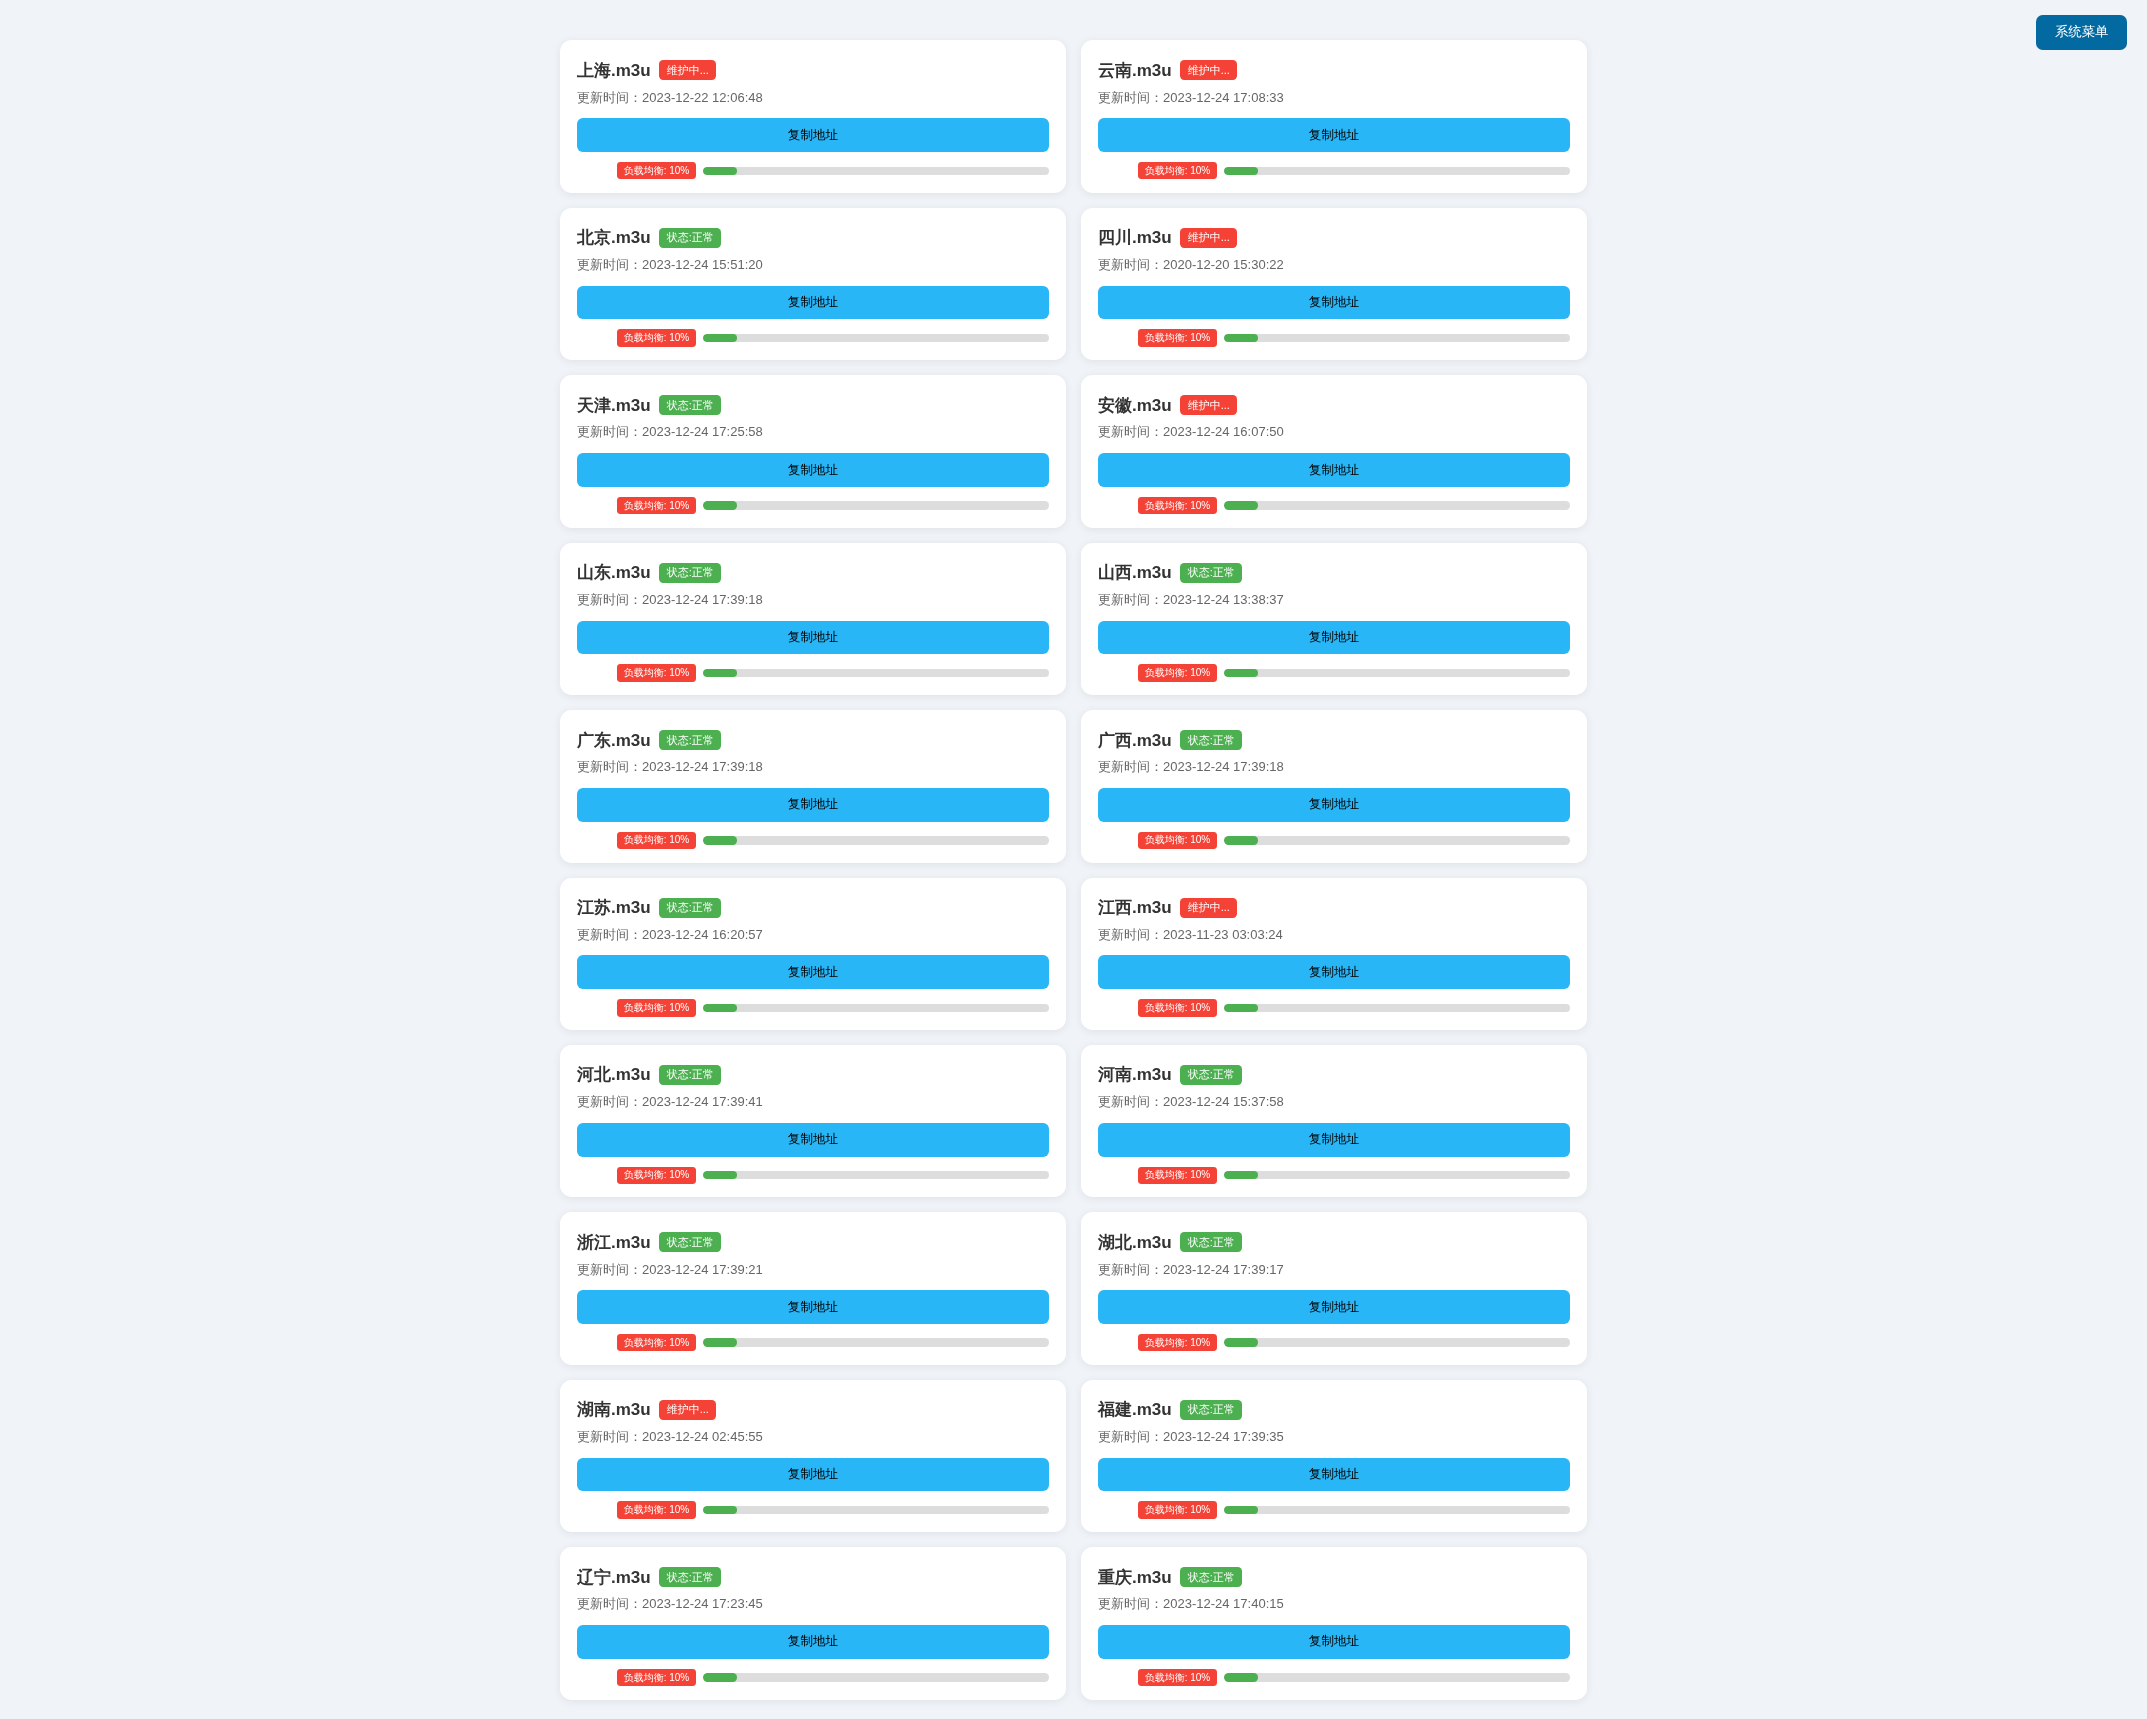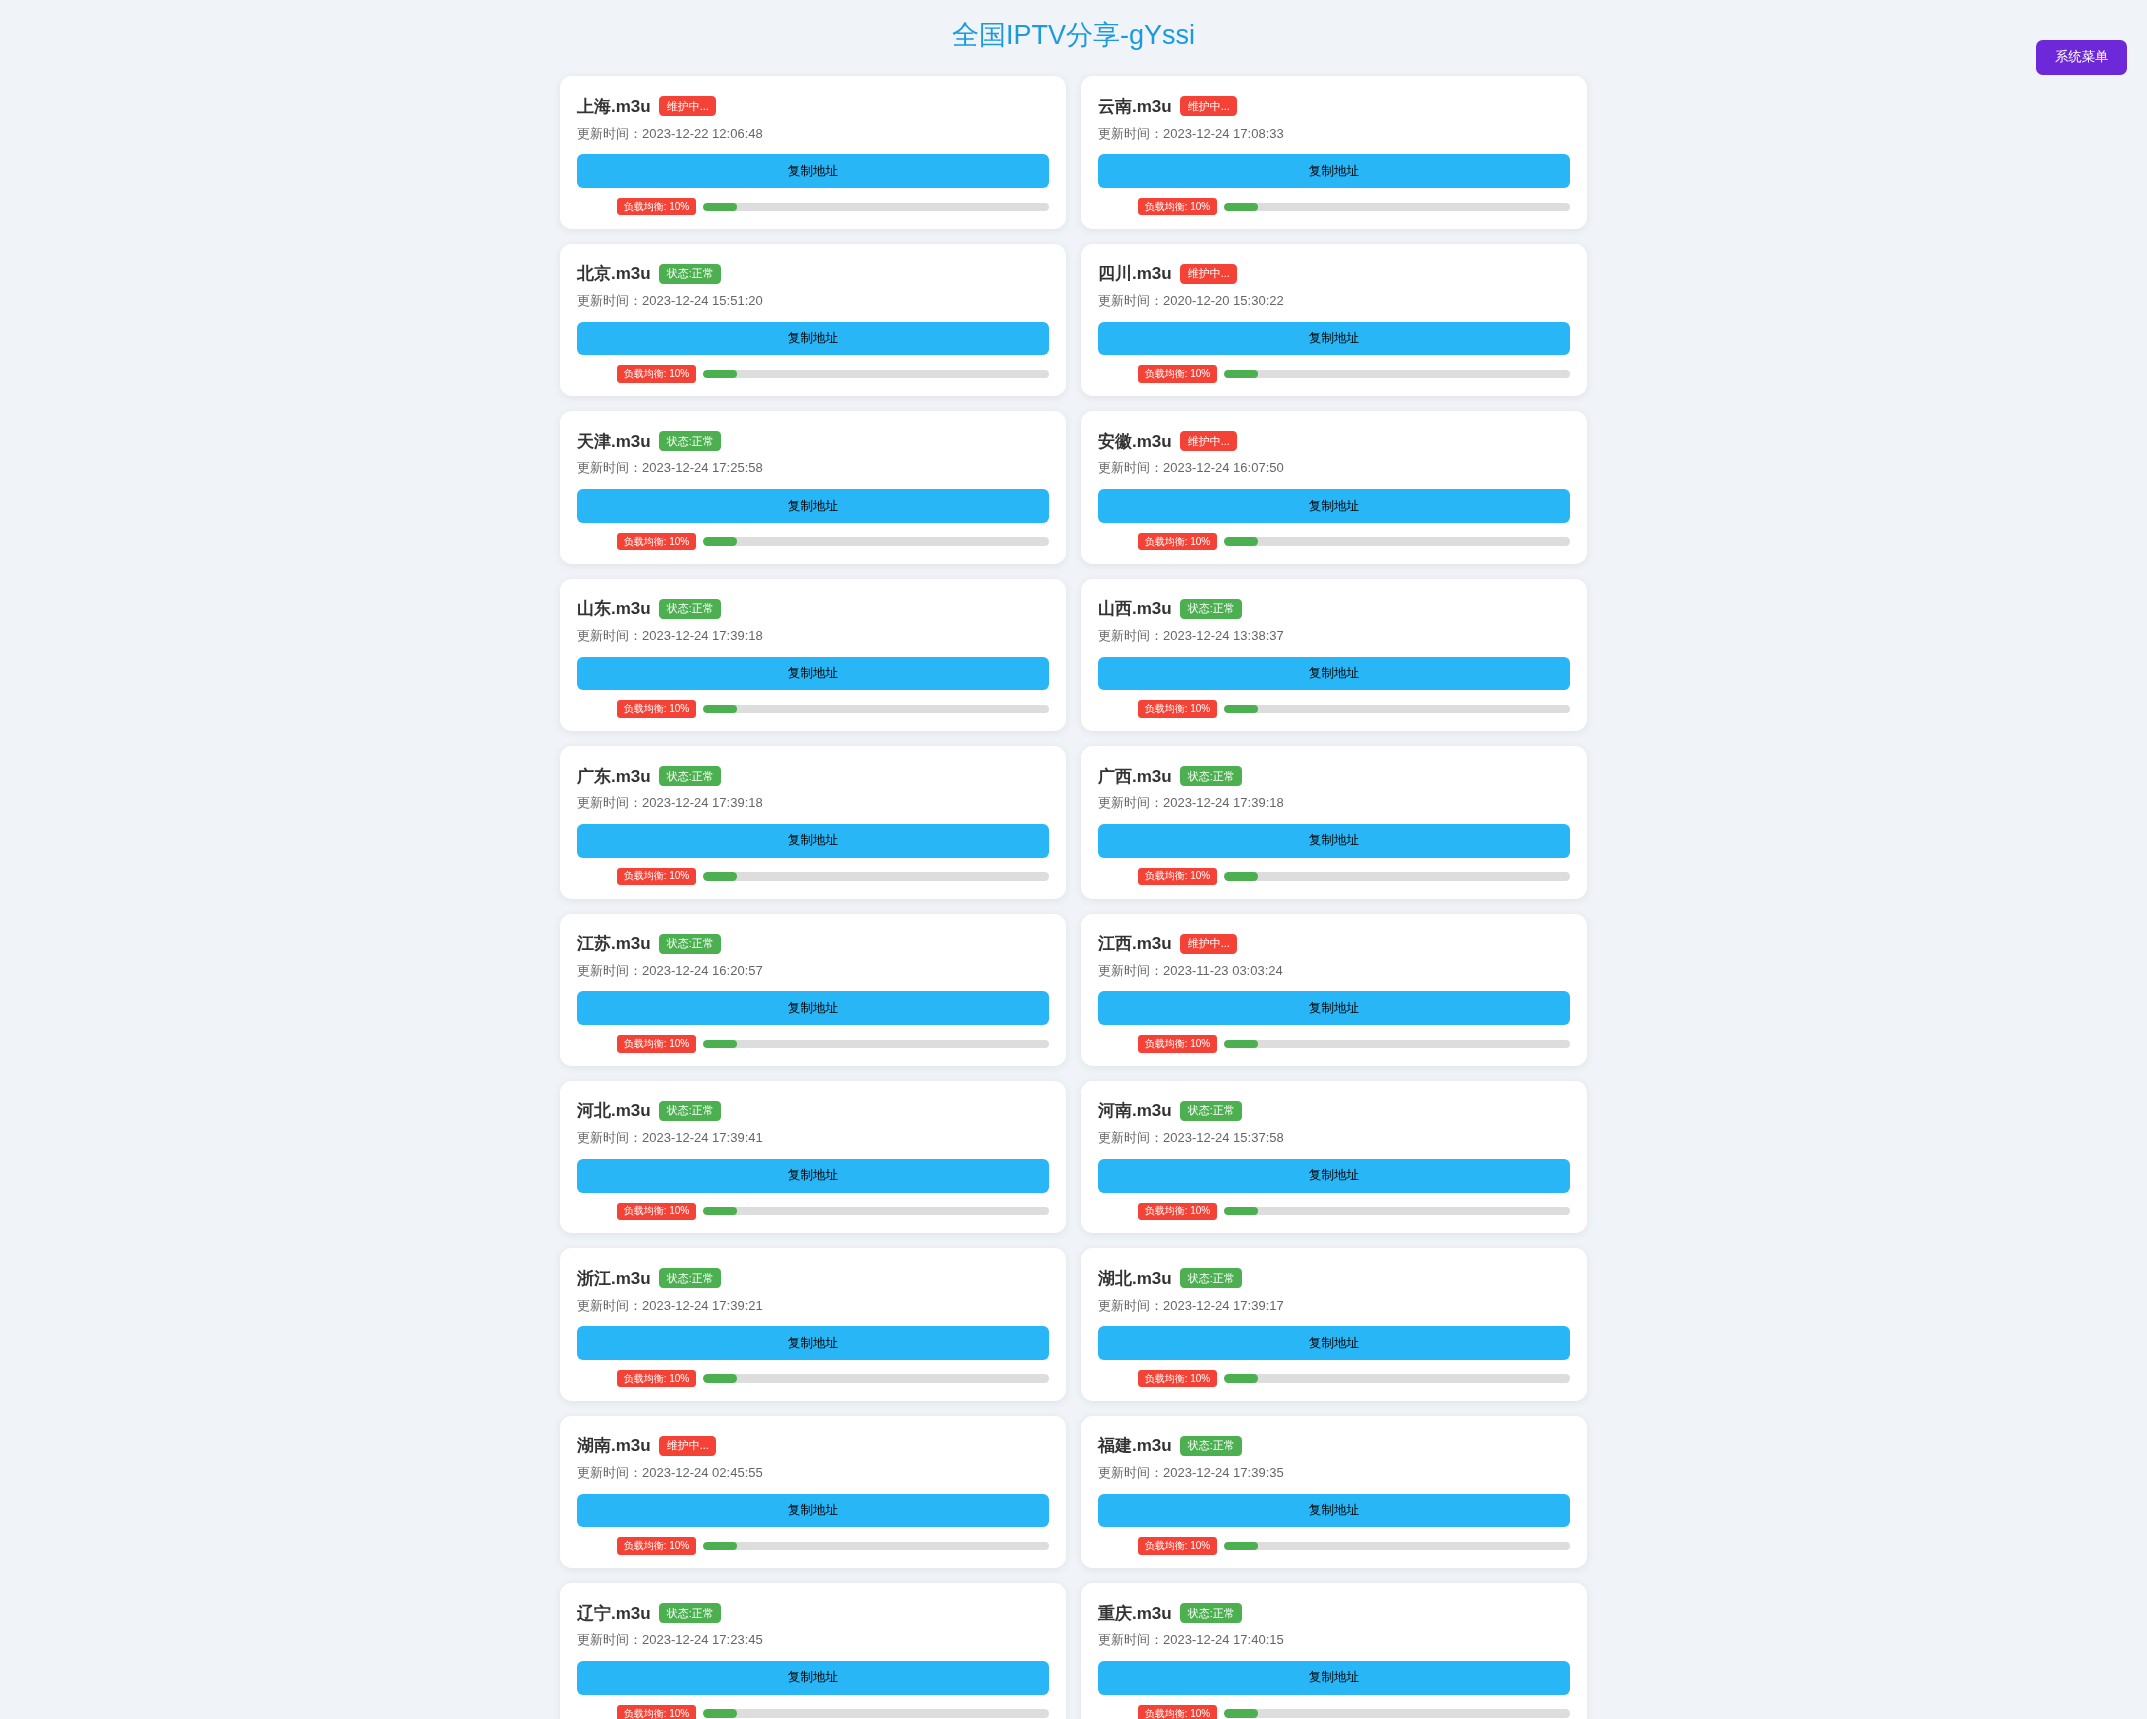--- a/index.html
+++ b/index.html
@@ -15,28 +15,27 @@
     }
     .header-title {
       font-size: 27px;
       color: #1a9ae0;
       font-weight: 500;
     }
     .sys-menu-btn {
       position: absolute;
       top: 15px;
       right: 20px;
-      background: #6d28d9;
+      background: #0369a1;
       color: #fff;
       border: none;
       border-radius: 6.7px;
       padding: 8.4px 18.5px;
       font-size: 13.4px;
       cursor: pointer;
-      margin-top: 25px;
     }
     .grid {
       display: grid;
       grid-template-columns: repeat(2, 1fr);
       gap: 15px;
       padding: 15px 23.5px 23.5px;
       max-width: 1074px;
       margin: 0 auto;
     }
     .card {
@@ -109,21 +108,20 @@
       height: 100%;
       background: #4caf50;
       border-radius: 4.2px;
       width: 10%;
     }
   </style>
 </head>
 <body>
 
 <div class="header">
-  <h1 class="header-title">全国IPTV分享-gYssi</h1>
   <button class="sys-menu-btn">系统菜单</button>
 </div>
 
 <div class="grid" id="cards-grid">
 <div class="card">
     <div class="card-header">
       <span class="card-name">上海.m3u</span>
       <span class="badge badge-maintenance">维护中...</span>
     </div>
     <div class="card-time">更新时间：2023-12-22 12:06:48</div>

